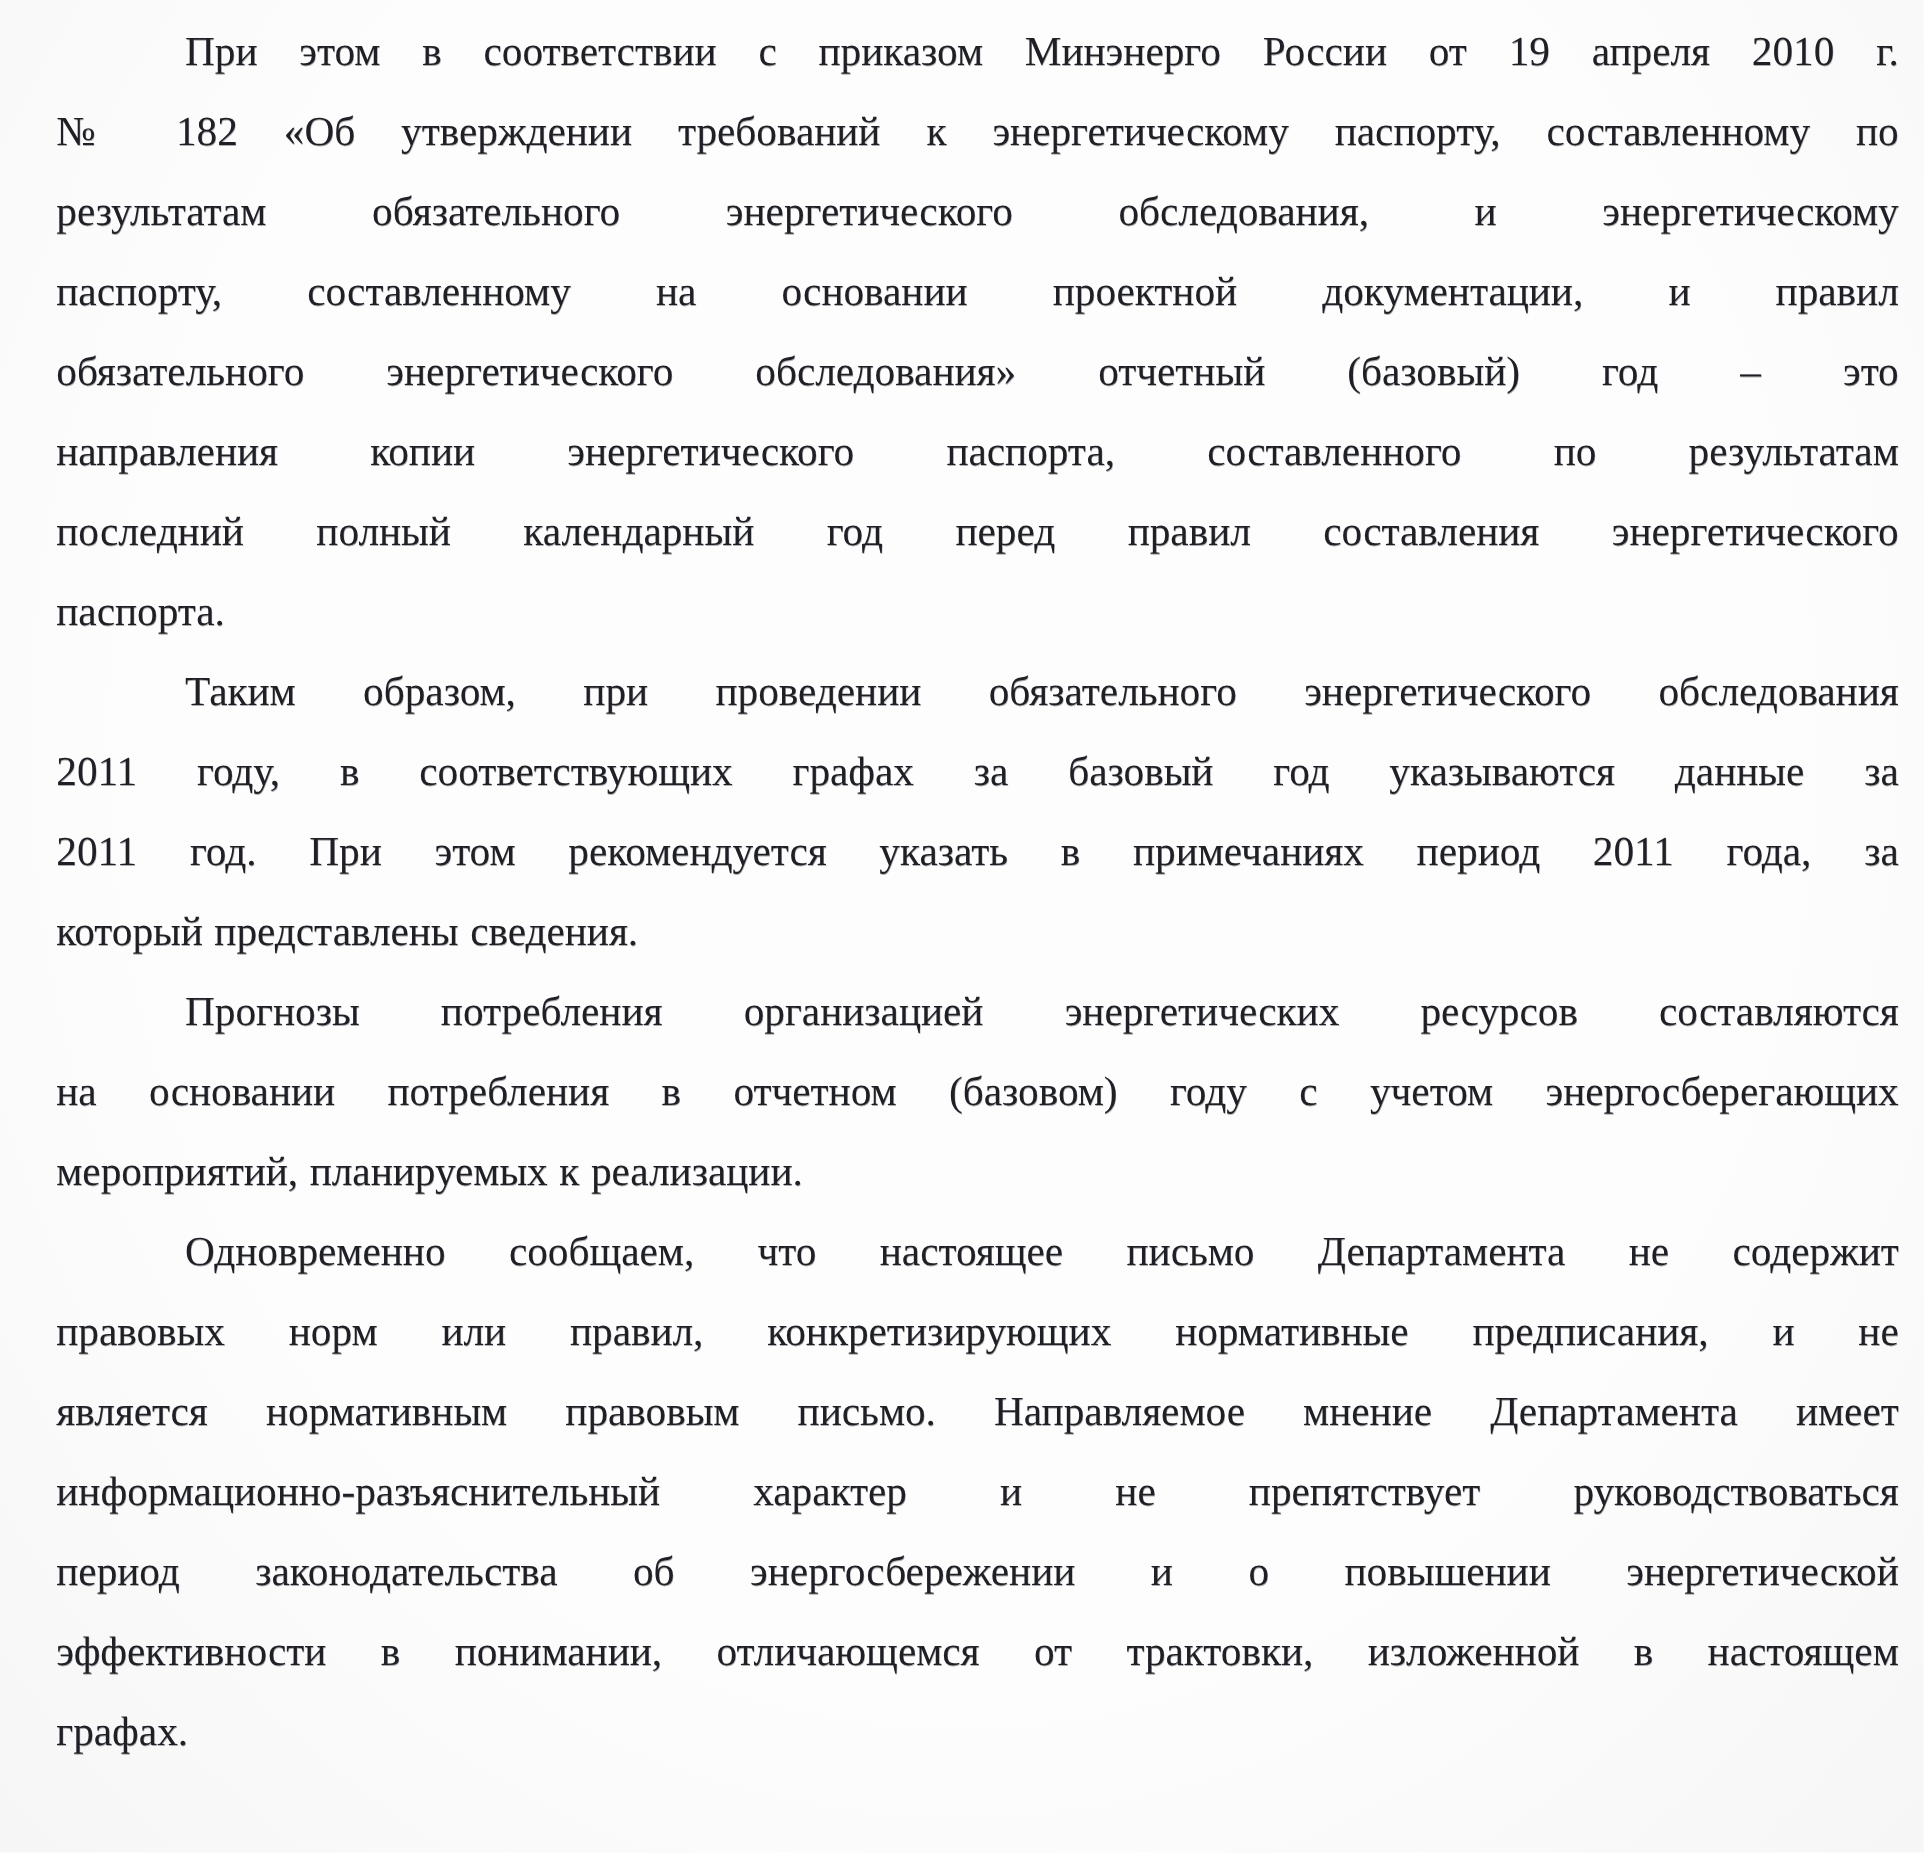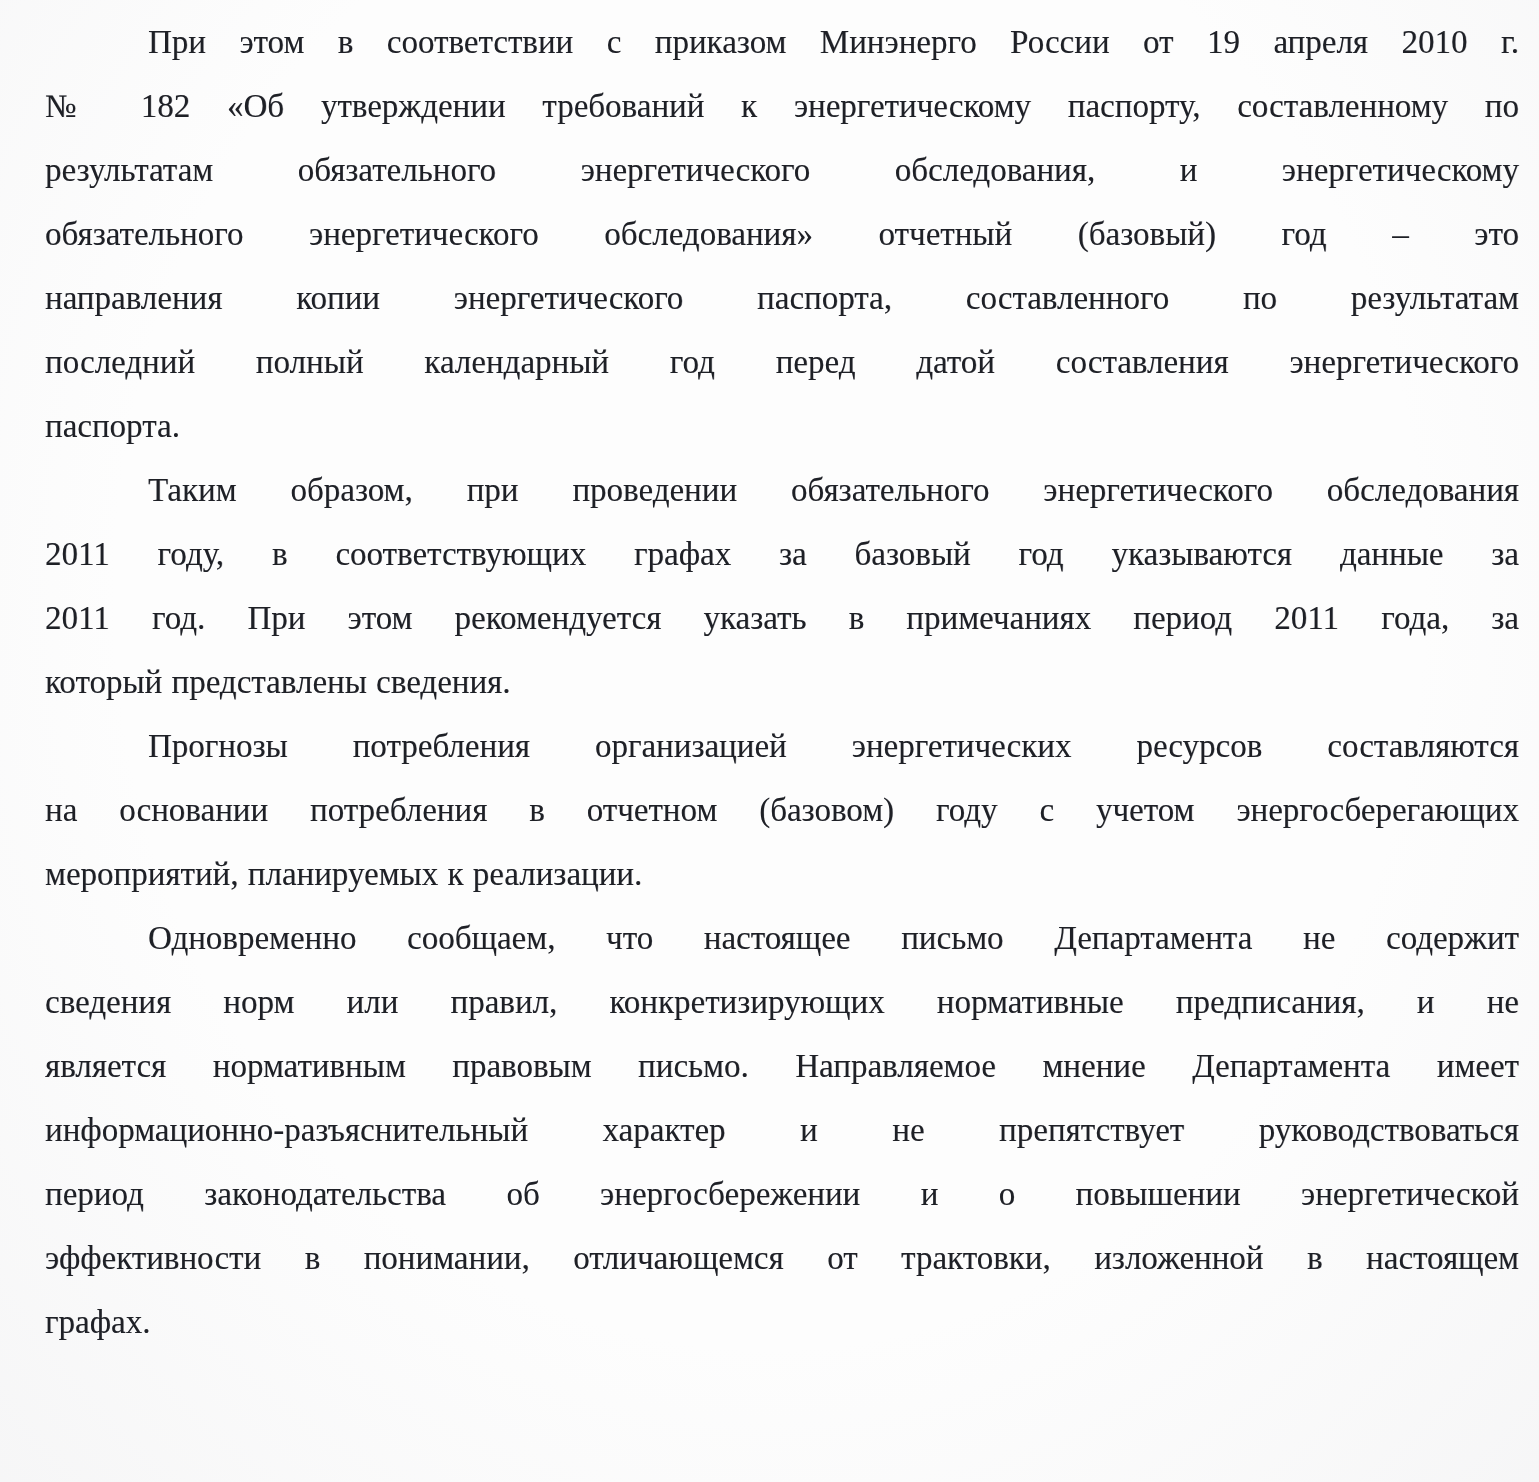--- a/index.html
+++ b/index.html
@@ -35,42 +35,43 @@
 </style>
 </head>
 <body>
 
 <div class="page">
 
   <div class="paragraph">
     <div class="line first">При этом в соответствии с приказом Минэнерго России от 19 апреля 2010 г.</div>
     <div class="line">№ 182 «Об утверждении требований к энергетическому паспорту, составленному по</div>
     <div class="line">результатам обязательного энергетического обследования, и энергетическому</div>
+    <div class="line">паспорту, составленному на основании проектной документации, и правил</div>
     <div class="line">обязательного энергетического обследования» отчетный (базовый) год – это</div>
     <div class="line">направления копии энергетического паспорта, составленного по результатам</div>
-    <div class="line">последний полный календарный год перед датой составления энергетического</div>
+    <div class="line">последний полный календарный год перед правил составления энергетического</div>
     <div class="line last">паспорта.</div>
   </div>
 
   <div class="paragraph">
     <div class="line first">Таким образом, при проведении обязательного энергетического обследования</div>
     <div class="line">2011 году, в соответствующих графах за базовый год указываются данные за</div>
     <div class="line">2011 год. При этом рекомендуется указать в примечаниях период 2011 года, за</div>
     <div class="line last">который представлены сведения.</div>
   </div>
 
   <div class="paragraph">
     <div class="line first">Прогнозы потребления организацией энергетических ресурсов составляются</div>
     <div class="line">на основании потребления в отчетном (базовом) году с учетом энергосберегающих</div>
     <div class="line last">мероприятий, планируемых к реализации.</div>
   </div>
 
   <div class="paragraph">
     <div class="line first">Одновременно сообщаем, что настоящее письмо Департамента не содержит</div>
-    <div class="line">сведения норм или правил, конкретизирующих нормативные предписания, и не</div>
+    <div class="line">правовых норм или правил, конкретизирующих нормативные предписания, и не</div>
     <div class="line">является нормативным правовым письмо. Направляемое мнение Департамента имеет</div>
     <div class="line">информационно-разъяснительный характер и не препятствует руководствоваться</div>
     <div class="line">период законодательства об энергосбережении и о повышении энергетической</div>
     <div class="line">эффективности в понимании, отличающемся от трактовки, изложенной в настоящем</div>
     <div class="line last">графах.</div>
   </div>
 
 </div>
 
 </body></html>

